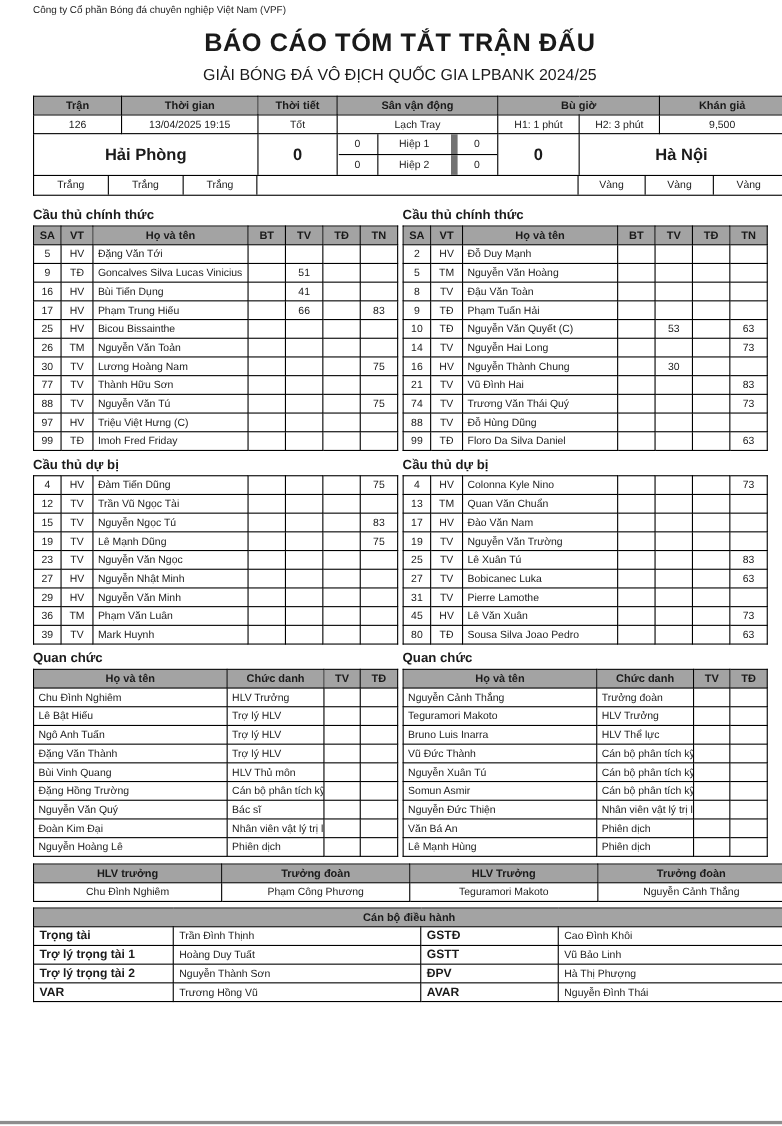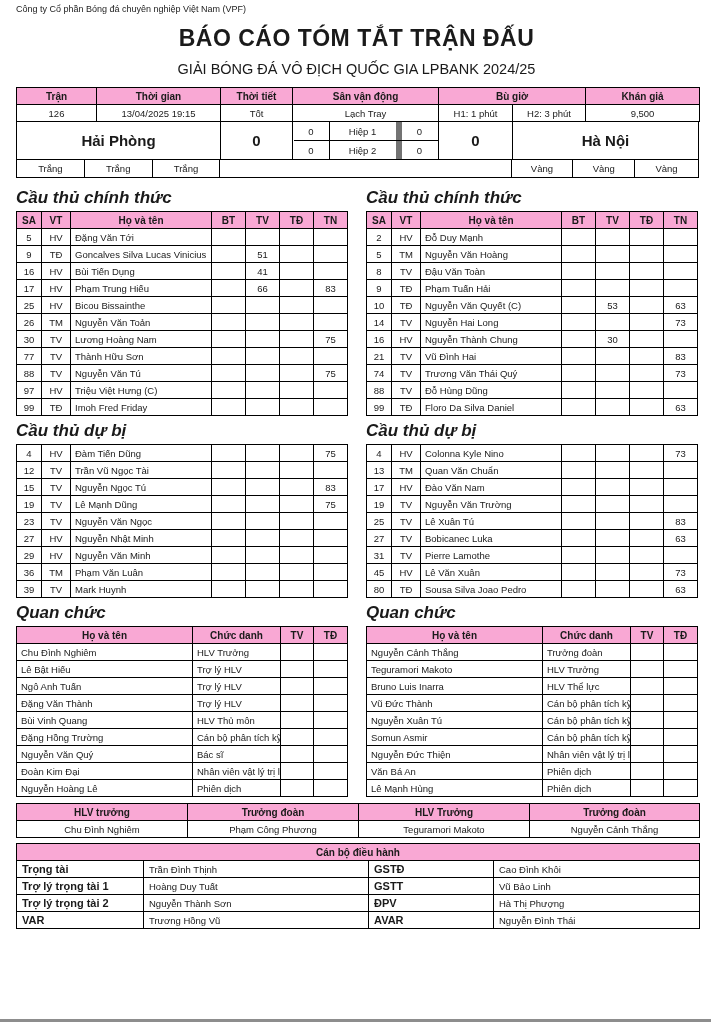--- a/index.html
+++ b/index.html
@@ -2,32 +2,32 @@
 <html><head>
 <meta charset="utf-8">
 <style>
   * { box-sizing: border-box; }
   html,body { margin:0; padding:0; }
   body {
     width:711px; height:1024px; overflow:hidden; position:relative;
     background:#ffffff; color:#1a1a1a;
     font-family:"Liberation Sans", sans-serif;
   }
-  .page { padding:4px 14px 0 16px; }
+  .page { padding:4px 14px 0 30px; }
   .company { font-size:9px; color:#222; }
   .title { text-align:center; font-size:23px; font-weight:bold; margin-top:11px; letter-spacing:.5px; }
   .subtitle { text-align:center; font-size:14.5px; margin-top:9px; }
 
   
   table.grid { border-collapse:collapse; table-layout:fixed; }
   table.grid th, table.grid td {
     border:1px solid #000; padding:1px 3px; overflow:hidden; white-space:nowrap;
     font-size:9.5px; text-align:center; height:17px;
   }
-  table.grid th { background:#f9a8d4; font-weight:bold; font-size:10px; }
+  table.grid th { background:#a3a3a3; font-weight:bold; font-size:10px; }
 
   
   .match-table { width:683px; margin-top:10px; }
   .match-table th { height:22px; font-size:11px; }
   .match-table td { font-size:10px; height:18px; }
 
   
   .score-row { width:683px; display:flex; border:1px solid #000; border-top:none; height:38px; }
   .score-row .cell { border-right:1px solid #000; display:flex; align-items:center; justify-content:center; }
   .score-row .cell:last-child { border-right:none; }
@@ -46,21 +46,21 @@
   
   .kit-row { width:683px; display:flex; border:1px solid #000; border-top:none; height:18px; }
   .kit-row > div { display:flex; align-items:center; justify-content:center; font-size:9.5px; border-right:1px solid #000; }
   .kit-row > div:last-child { border-right:none; }
   .kit-home { width:68px; } .kit-filler { width:292px; } .kit-away { width:62px; }
   .kit-away.last { width:63px; }
 
   
   .teams { display:flex; justify-content:space-between; margin-top:5px; }
   .team-col { width:331px; }
-  .section-label { font-size:17px; font-weight:bold; margin:5px 0 3px 0;font-style:italic; }
+  .section-label { font-size:12px; font-weight:bold; margin:5px 0 3px 0; }
   .ptable { width:331px; }
   .ptable td { height:16px; }
   .ptable th { height:16px; font-size:10px; }
   .ptable .name-cell { text-align:left; padding-left:4px; }
   .otable { width:331px; }
   .otable td { height:15px; }
   .otable th { height:15px; }
   .otable .name-cell, .otable .role-cell { text-align:left; padding-left:4px; }
 
   

